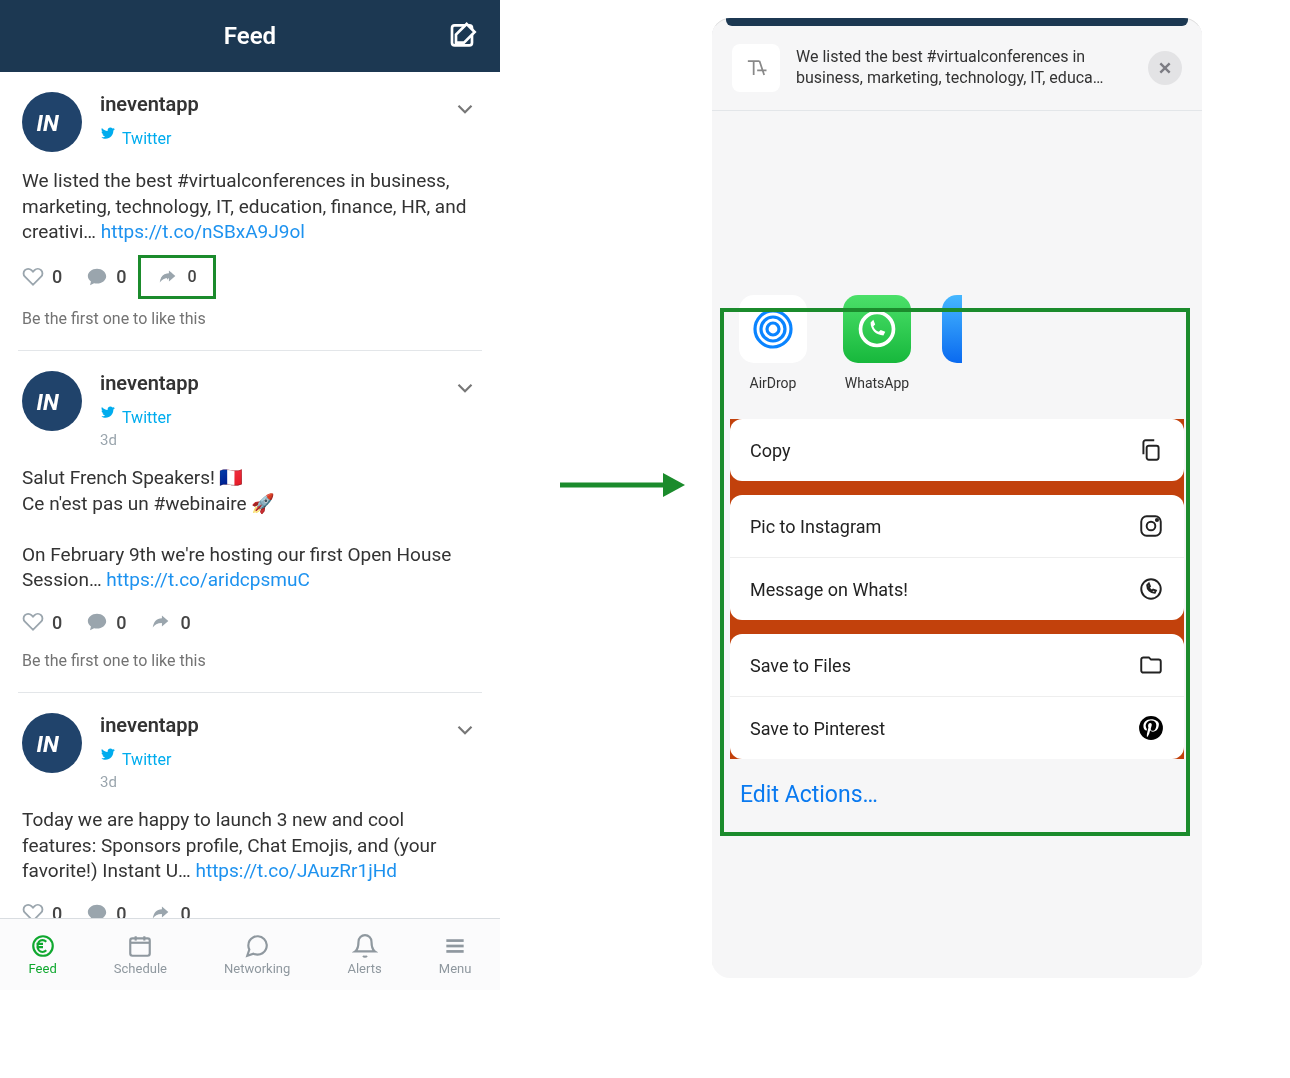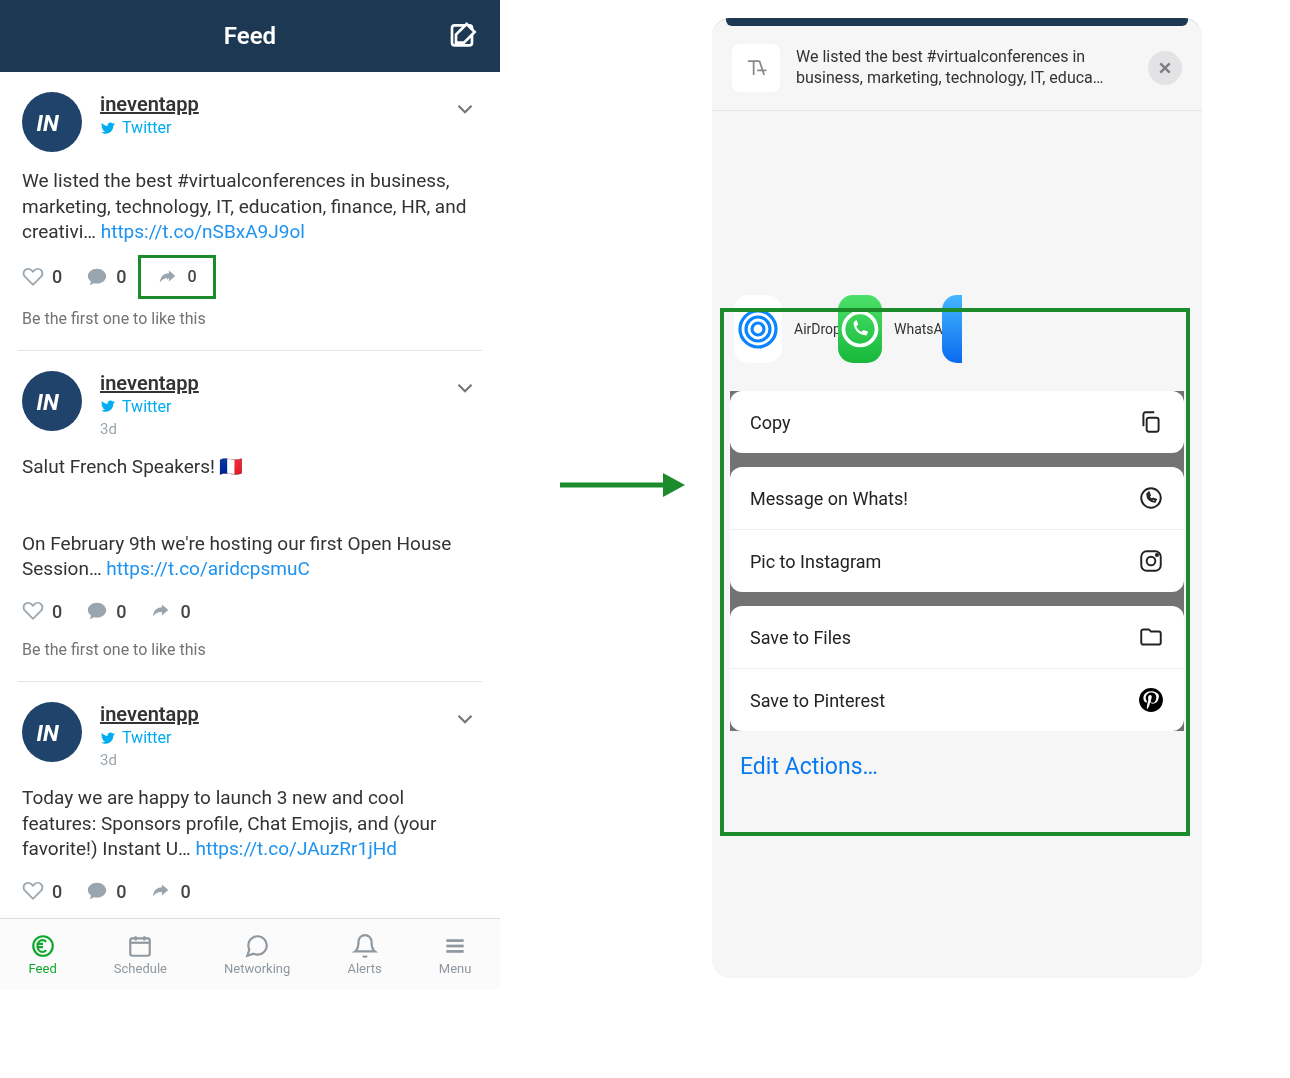--- a/index.html
+++ b/index.html
@@ -62,24 +62,24 @@
     display: flex; align-items: center; justify-content: center;
     color: #fff; font-weight: 700;
     font-size: 24px;
     flex-shrink: 0;
     margin-right: 18px;
     position: relative;
     overflow: hidden;
   }
   .avatar svg { width: 36px; height: 36px; }
   .namecol { flex: 1; }
-  .username { font-size: 20px; font-weight: 600; color: #333; text-decoration: underline; }
+  .username { font-size: 20px; font-weight: 600; color: #333; }
   .twitter-row { display:flex; align-items:center; gap:6px; margin-top:2px; }
   .twitter-icon { width:16px; height:16px; color:#00acee; }
-  .twitter-label { color: #00acee; font-size: 16px; }
+  .twitter-label { color: #00acee; font-size: 16px; margin-top: 11px; }
   .age { color: #9aa5ad; font-size: 15px; margin-top: 4px; }
   .chevron {
     width: 26px; height: 26px; color: #777;
     cursor: pointer; margin-left: 10px;
     margin-top: 4px;
   }
   .body-text { font-size: 19px; line-height: 1.35; color: #333; margin-top: 16px; word-wrap: break-word; }
   .link { color: #1d92ef; }
   .actions-row {
     display: flex; gap: 24px;
@@ -149,26 +149,26 @@
     display:flex; align-items:center; justify-content:center;
     color:#7c7c83; cursor:pointer;
     font-size:18px; font-weight:700;
   }
   .share-apps {
     display:flex;
     gap: 26px;
     padding: 24px 22px 10px 22px;
     overflow-x: hidden;
   }
-  .app-tile { display:flex; flex-direction:row; align-items:center; gap:12px; cursor:pointer; width:78px; }
+  .app-tile { display:flex; flex-direction:column; align-items:center; gap:12px; cursor:pointer; width:78px; }
   .app-icon { width:68px; height:68px; border-radius:15px; display:flex; align-items:center; justify-content:center; }
   .app-label { font-size:14px; color:#333; }
   .share-actions {
     margin: 18px 18px 0 18px;
-    background:#737373;
+    background:#c2410c;
   }
   .action-group { background:#fff; border-radius:12px; overflow:hidden; margin-bottom:14px;}
   .action-row {
     display:flex; align-items:center; justify-content:space-between;
     padding:18px 20px;
     border-bottom:1px solid #eee;
     cursor:pointer;
   }
   .action-group .action-row:last-child{ border-bottom:none;}
   .action-row span:first-child { font-size:18px; color:#222; }
@@ -261,21 +261,21 @@
             <span class="twitter-label">Twitter</span>
           </div>
           <div class="age">3d</div>
         </div>
         <svg class="chevron" viewBox="0 0 24 24" fill="none" stroke="currentColor" stroke-width="2">
             <polyline points="6 9 12 15 18 9"></polyline>
           </svg>
       </div>
       <div class="body-text">
         <span>Salut French Speakers! 🇫🇷</span><br>
-        <br><br>
+        <span>Ce n'est pas un #webinaire 🚀</span><br><br>
         <span>On February 9th we're hosting our first Open House Session… </span><span class="link">https://t.co/aridcpsmuC</span>
       </div>
       <div class="actions-row">
         <div class="action">
           <svg viewBox="0 0 24 24" fill="none" stroke="currentColor" stroke-width="2">
               <path d="M20.8 4.6c-2-2-5.1-2-7.1 0L12 6.3l-1.7-1.7c-2-2-5.1-2-7.1 0s-2 5.1 0 7.1L12 20.5l8.8-8.8c2-2 2-5.1 0-7.1z"></path>
             </svg>
           <span class="action-count">0</span>
         </div>
         <div class="action">
@@ -436,34 +436,34 @@
       <div class="action-row">
         <span>Copy</span>
         <svg class="row-icon" viewBox="0 0 24 24" fill="none" stroke="currentColor" stroke-width="1.8">
             <rect x="8" y="8" width="11" height="13" rx="2"></rect>
             <path d="M5 16V5a2 2 0 012-2h8"></path>
           </svg>
       </div>
     </div>
     <div class="action-group">
       <div class="action-row">
-        <span>Message on Whats!</span>
-        <svg class="row-icon" viewBox="0 0 24 24" fill="none" stroke="currentColor" stroke-width="1.8">
-            <circle cx="12" cy="12" r="9"></circle>
-            <path d="M8.5 8.5c0 4 3 7 7 7l1-2-2.5-1-1 1c-1.5-.5-2.5-1.5-3-3l1-1-1-2.5-1.5 1.5z"></path>
-          </svg>
-      </div>
-      <div class="action-row">
         <span>Pic to Instagram</span>
         <svg class="row-icon" viewBox="0 0 24 24" fill="none" stroke="currentColor" stroke-width="1.8">
             <rect x="3" y="3" width="18" height="18" rx="5"></rect>
             <circle cx="12" cy="12" r="4"></circle>
             <circle cx="17.5" cy="6.5" r="1" fill="currentColor"></circle>
           </svg>
       </div>
+      <div class="action-row">
+        <span>Message on Whats!</span>
+        <svg class="row-icon" viewBox="0 0 24 24" fill="none" stroke="currentColor" stroke-width="1.8">
+            <circle cx="12" cy="12" r="9"></circle>
+            <path d="M8.5 8.5c0 4 3 7 7 7l1-2-2.5-1-1 1c-1.5-.5-2.5-1.5-3-3l1-1-1-2.5-1.5 1.5z"></path>
+          </svg>
+      </div>
     </div>
     <div class="action-group">
       <div class="action-row">
         <span>Save to Files</span>
         <svg class="row-icon" viewBox="0 0 24 24" fill="none" stroke="currentColor" stroke-width="1.8">
             <path d="M3 7a2 2 0 012-2h5l2 2h7a2 2 0 012 2v8a2 2 0 01-2 2H5a2 2 0 01-2-2V7z"></path>
           </svg>
       </div>
       <div class="action-row">
         <span>Save to Pinterest</span>

